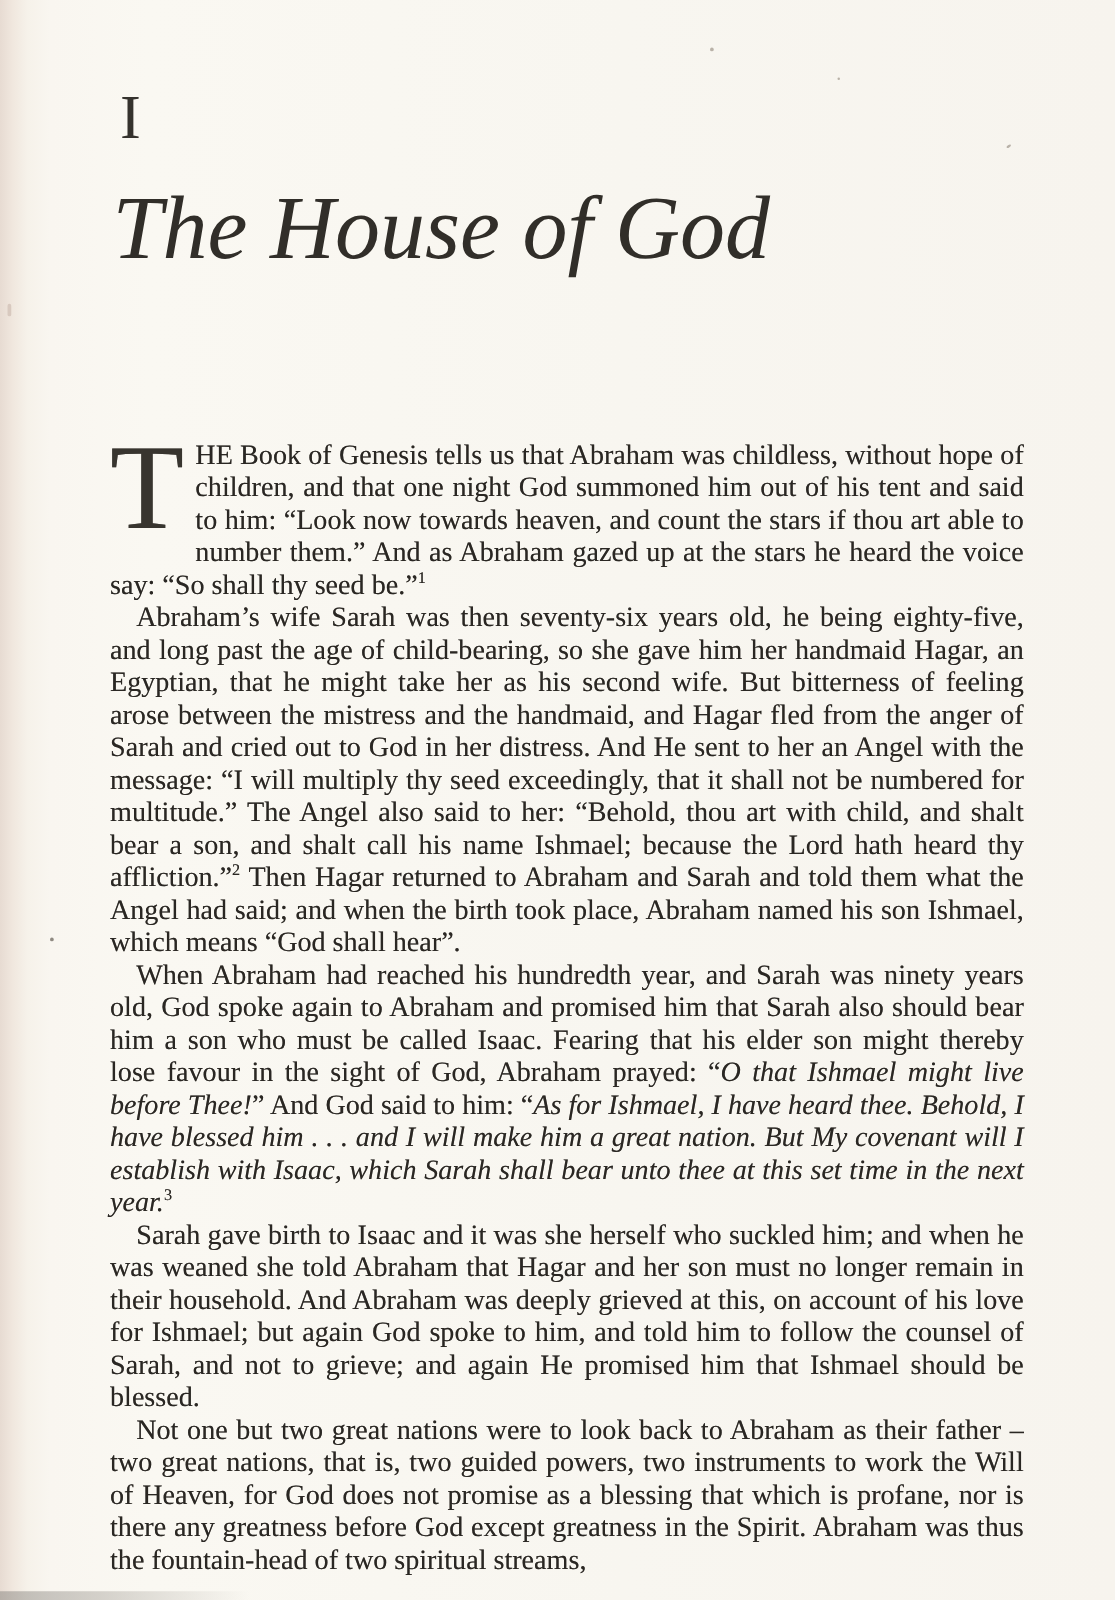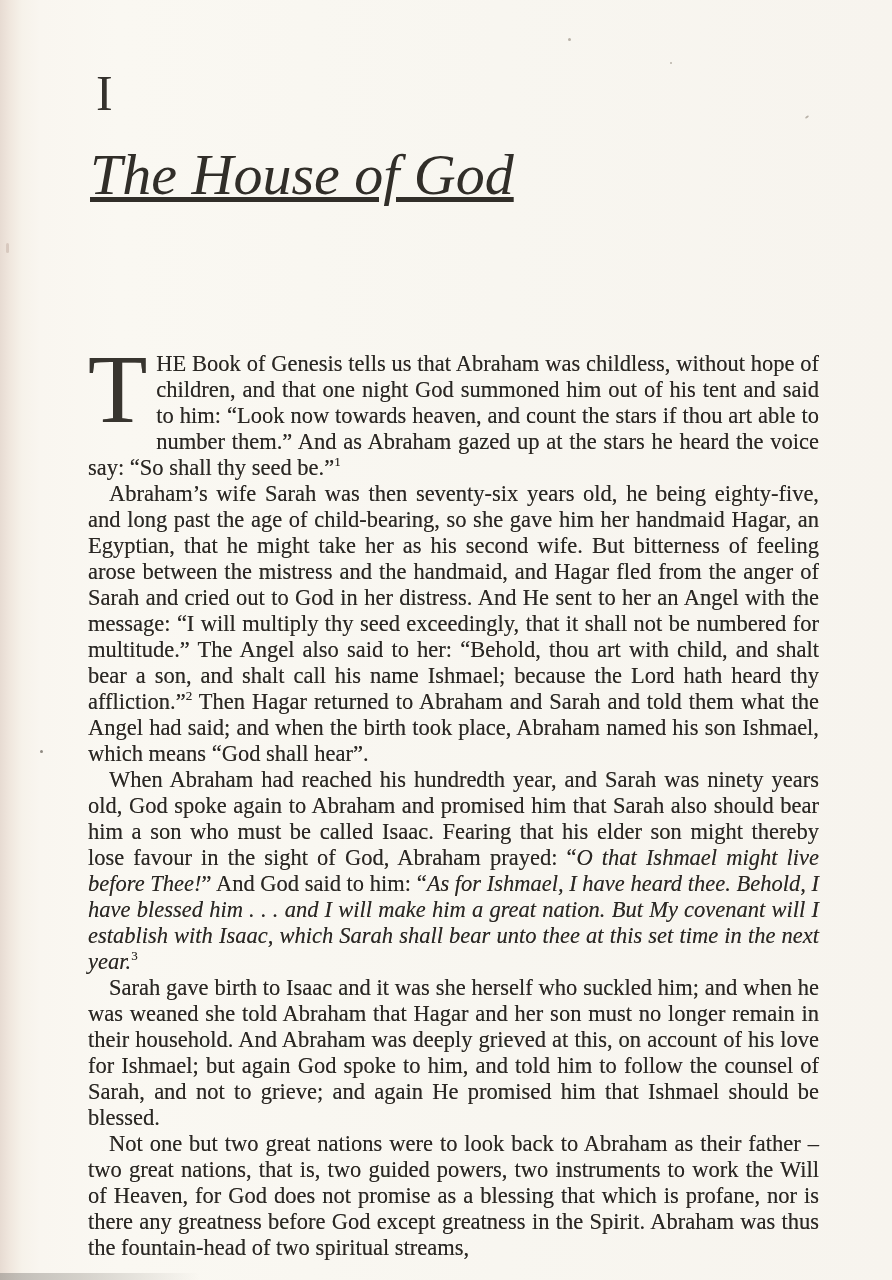--- a/index.html
+++ b/index.html
@@ -29,27 +29,26 @@
     left: 96px;
     top: 68px;
     font-size: 50px;
     line-height: 1;
     color: #35322d;
   }
   .page-title {
     position: absolute;
     left: 90px;
     top: 146px;
-    font-size: 58px;
+    font-size: 72px;
     line-height: 1;
     font-style: italic;
     letter-spacing: 0px;
     white-space: nowrap;
     color: #312e29;
-    text-decoration: underline;
   }
   .body-text {
     position: absolute;
     left: 88px;
     top: 351px;
     width: 731px;
     font-size: 22.5px;
     line-height: 26px;
     text-align: justify;
     text-shadow: 0 0 0.5px rgba(42,39,35,0.55);

